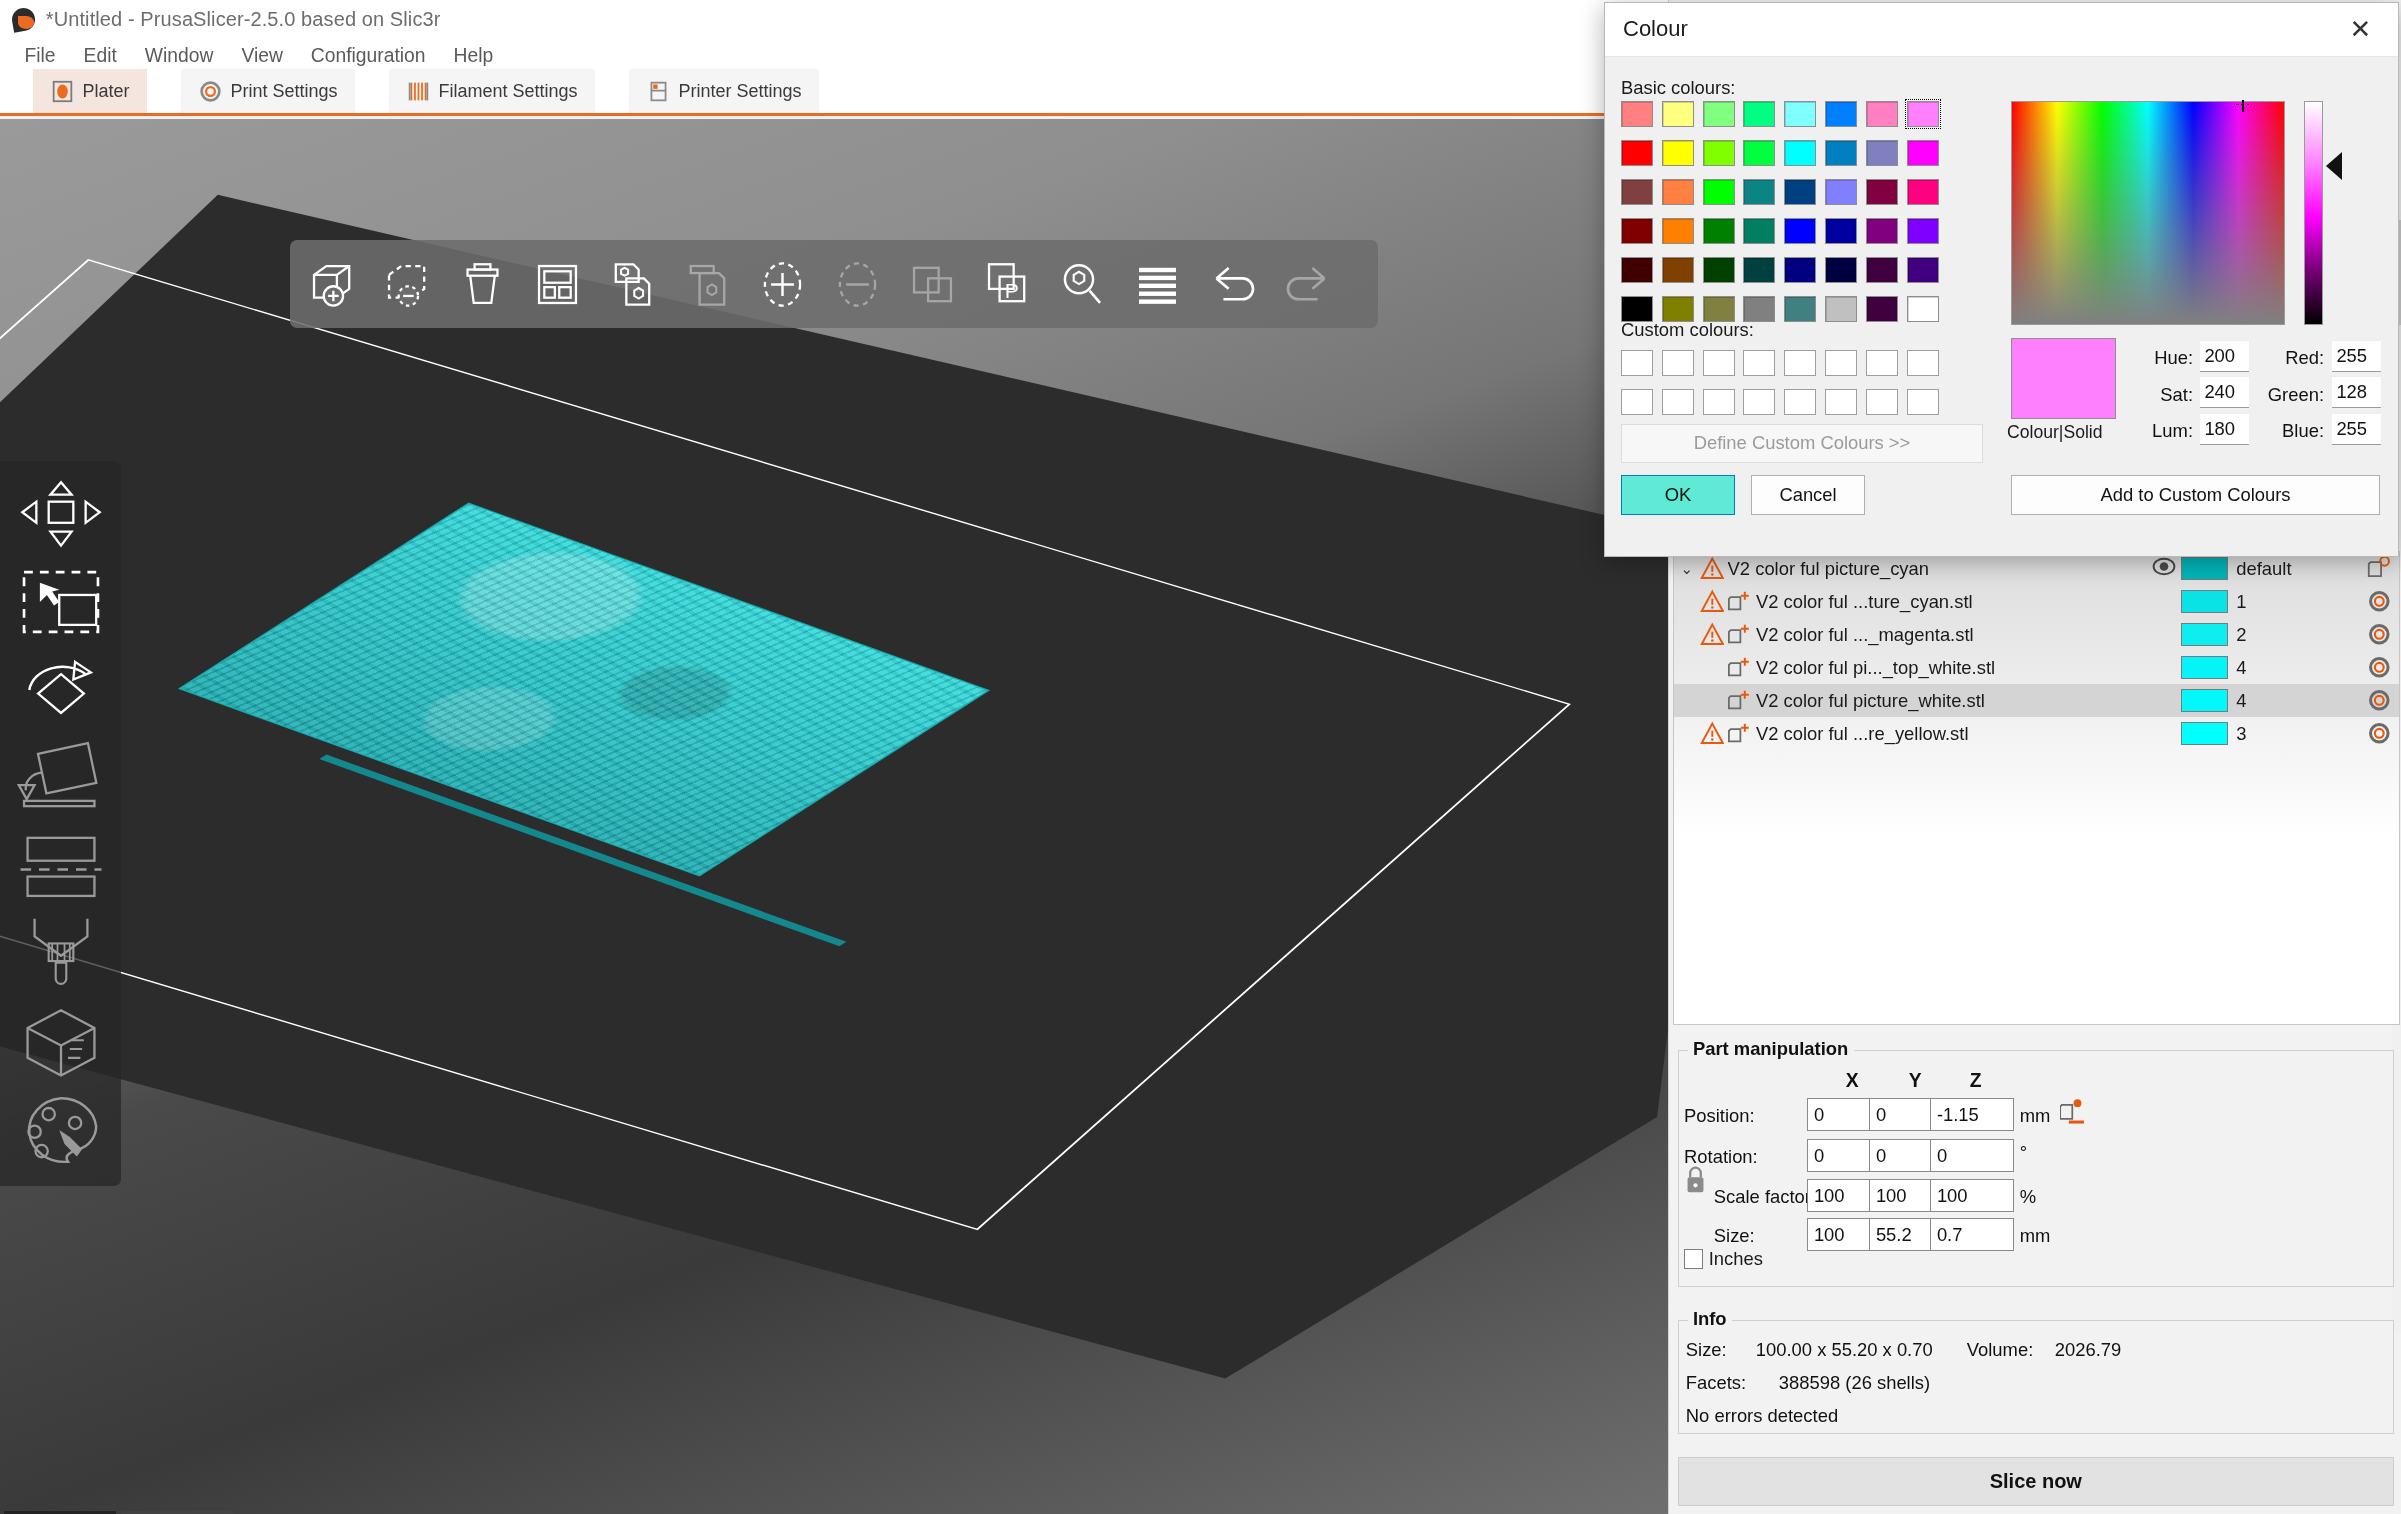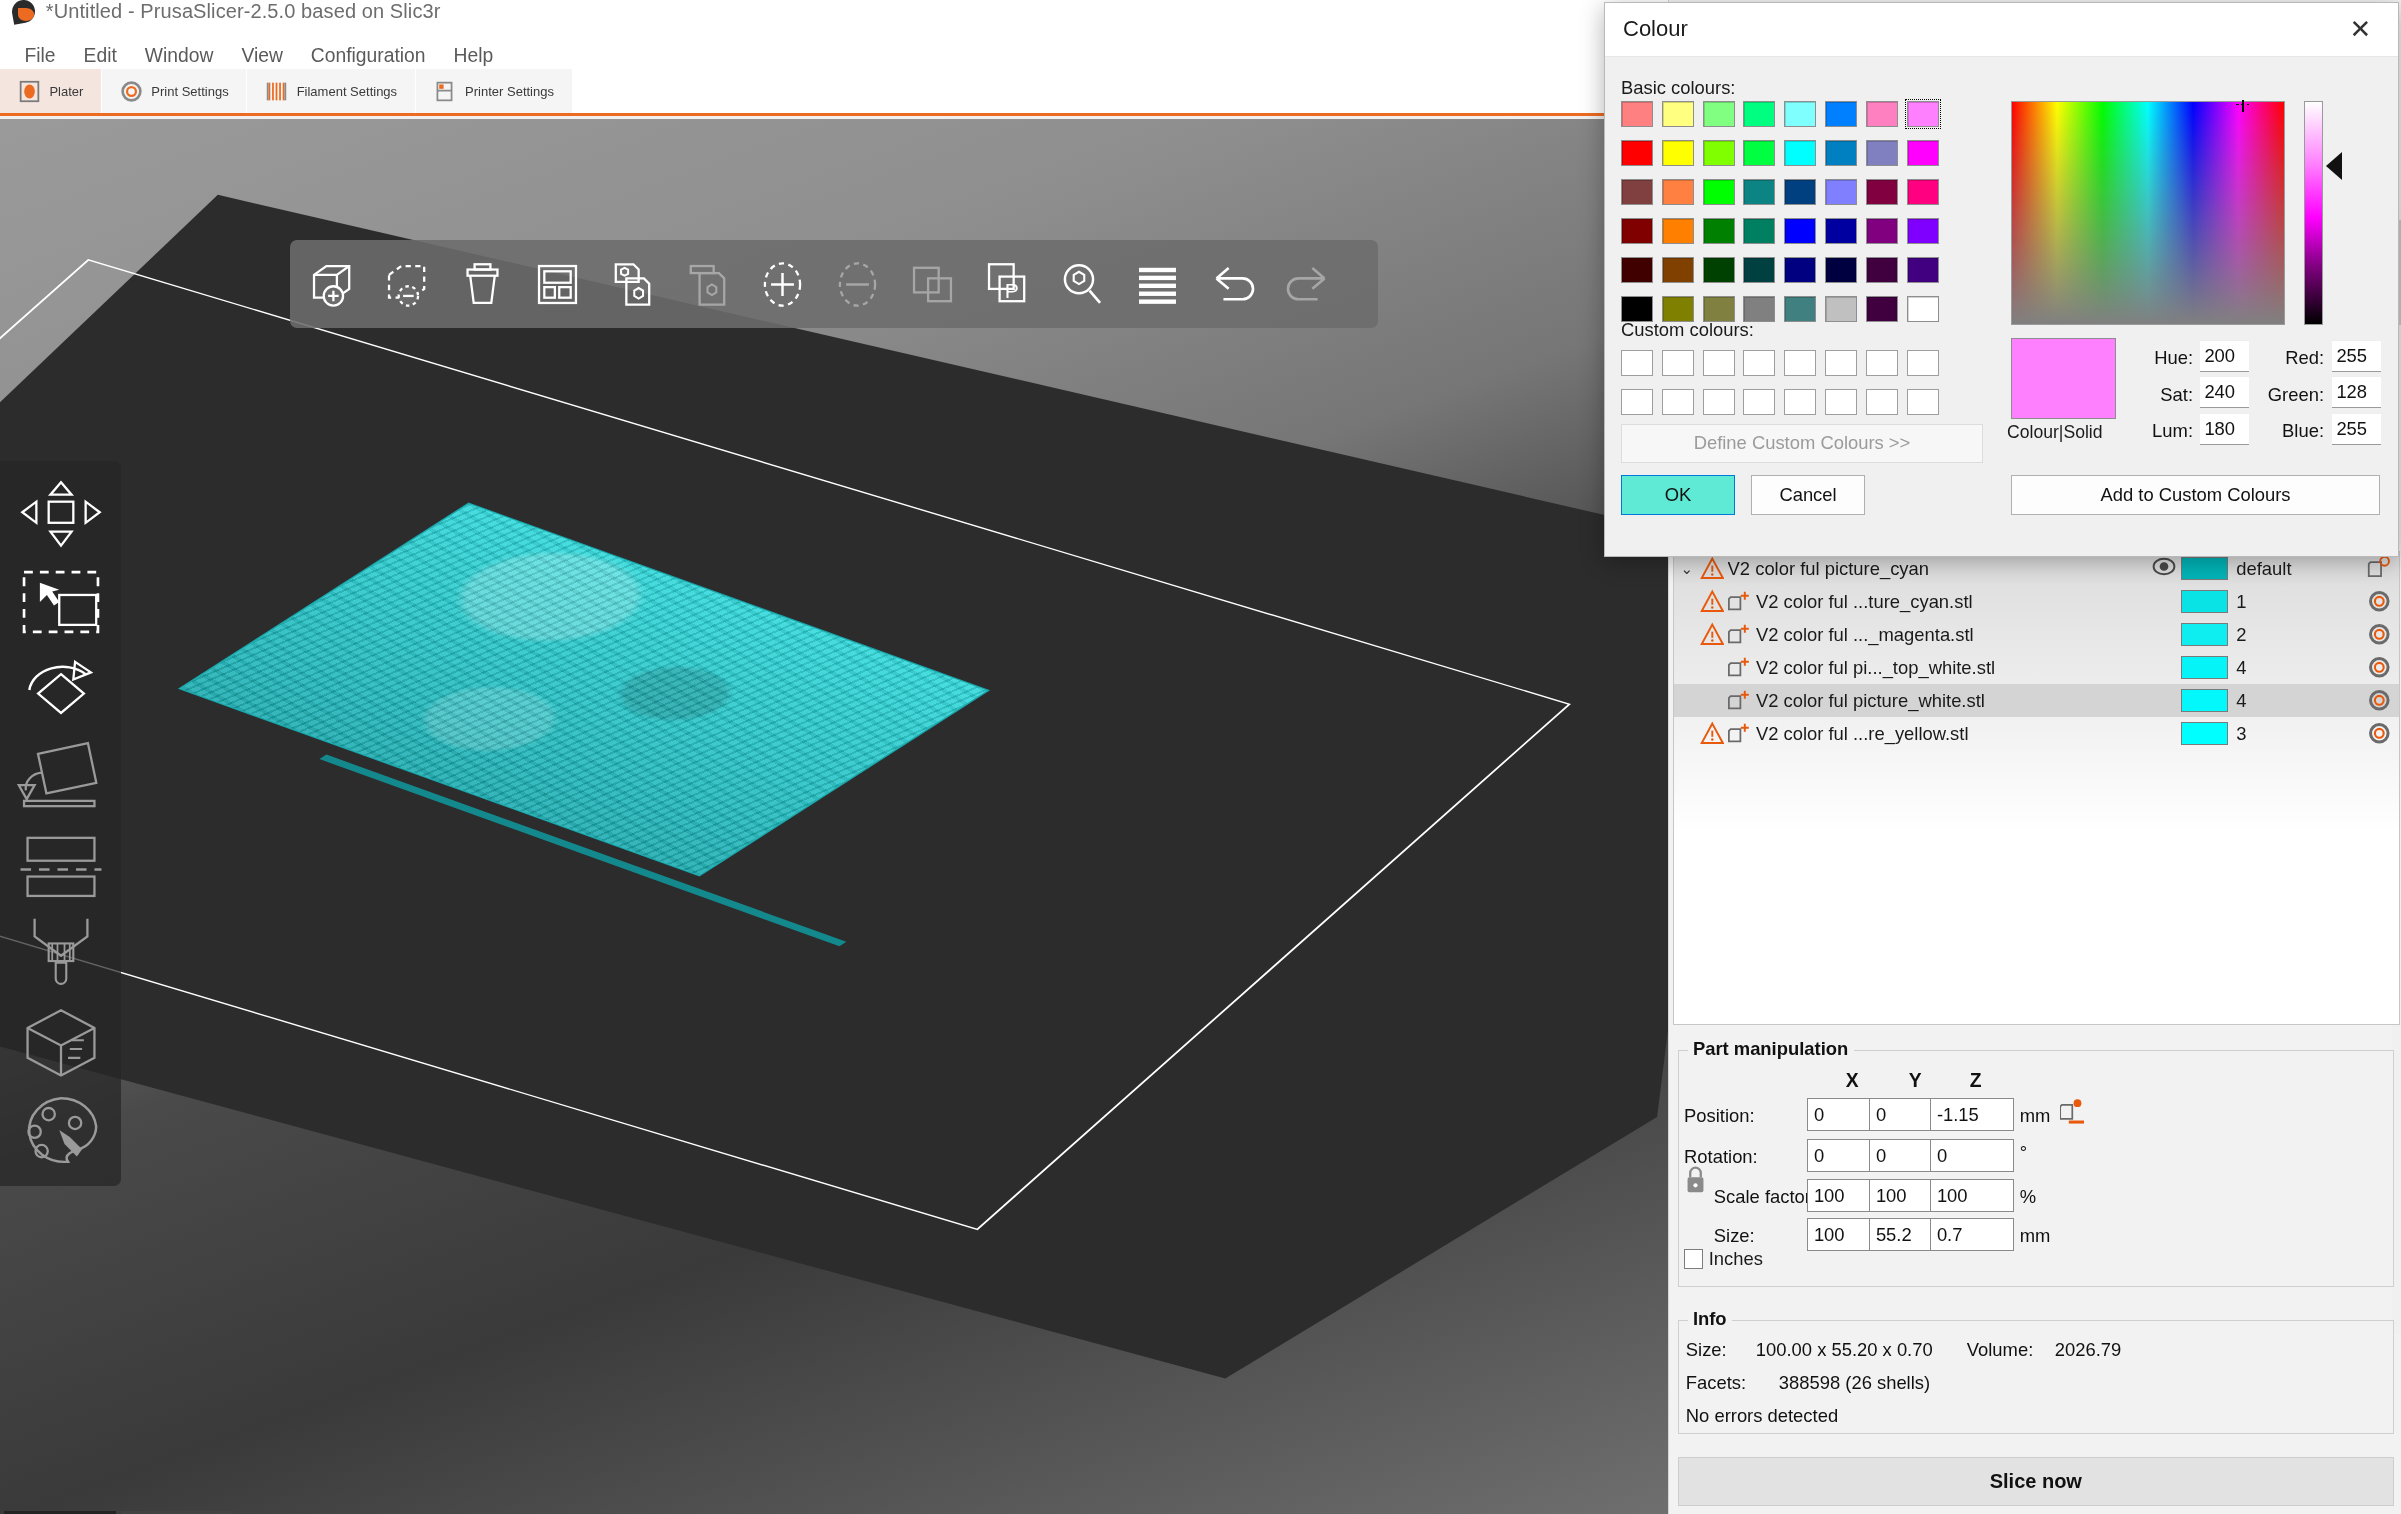--- a/index.html
+++ b/index.html
@@ -7,21 +7,21 @@
     width: 2401px; height: 1515px;
     font-family: "Liberation Sans", sans-serif;
     overflow: hidden;
     background: #f0f0f0;
   }
   #root { position: relative; width: 2401px; height: 1515px; }
 
   
   .titlebar {
     position: absolute; left: 0; top: 0; width: 2401px; height: 39px;
-    background: #ffffff; display: flex; padding-left: 12.3px;
+    background: #ffffff; display: flex; align-items: center; padding-left: 12.3px;
   }
   .app-logo { width: 23px; height: 23px; margin-right: 10.5px; position: relative; }
   .app-logo .half-d { position: absolute; left: 0; top: 0; width: 23px; height: 23px;
     background: #2b2b2b; border-radius: 50% 50% 50% 0; transform: rotate(-10deg); }
   .app-logo .half-o { position: absolute; left: 5.3px; top: 8px; width: 16.7px; height: 13px;
     background: #ed6b21; border-radius: 0 50% 50% 50%; }
   .title-text { font-size: 20px; color: #6d6d6d; letter-spacing: 0.1px; }
 
   
   .menubar {
@@ -31,22 +31,22 @@
   .menu-item { font-size: 19.3px; color: #5a5a5a; padding: 2.6px 14px; cursor: default; }
 
   
   .tabbar {
     position: absolute; left: 0; top: 72px; width: 2401px; height: 44px;
     background: #ffffff; display: flex; align-items: flex-end;
     border-bottom: 3.5px solid #ed6b21;
   }
   .tab {
     height: 44px; display: flex; align-items: center; gap: 8.8px;
-    padding: 0 17.6px; font-size: 13px; color: #3a3a3a; background: #f5f5f5;
-    border-right: 1.8px solid #ffffff; cursor: default;
+    padding: 0 17.6px; font-size: 18px; color: #3a3a3a; background: #f5f5f5;
+    border-right: 1.8px solid #ffffff; cursor: default; margin-left: 33px;
   }
   .tab.active { background: #f4e6df; }
   .tab .tabicon { width: 23px; height: 23px; flex: 0 0 23px; }
 
   
   .viewport {
     position: absolute; left: 0; top: 119px; width: 1668px; height: 1396px;
     background: linear-gradient(160deg,#9a9a9a 0%, #8f8f8f 22%, #767676 40%,
                                 #4a4a4a 52%, #3a3a3a 70%, #6f6f6f 100%);
     overflow: hidden;

